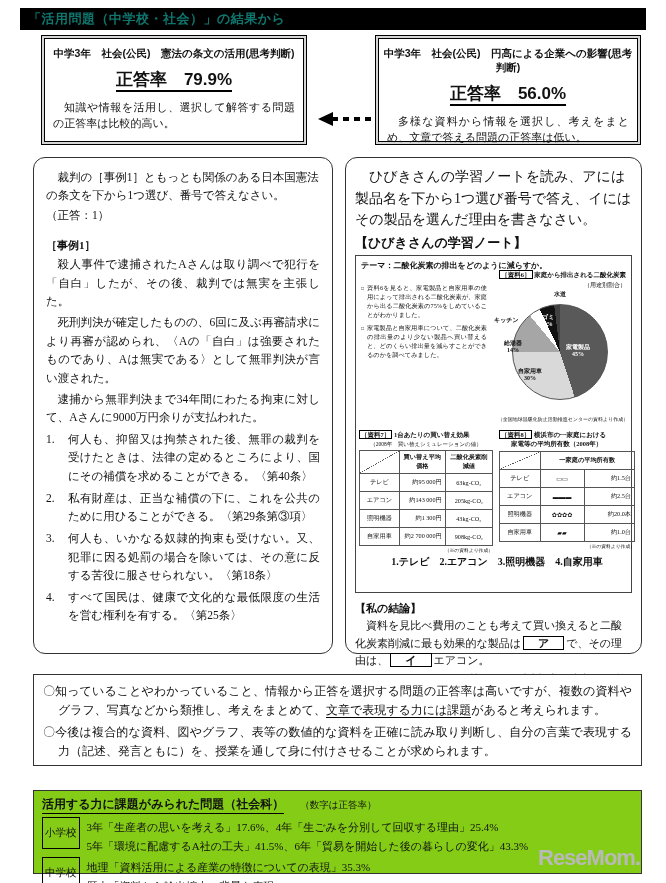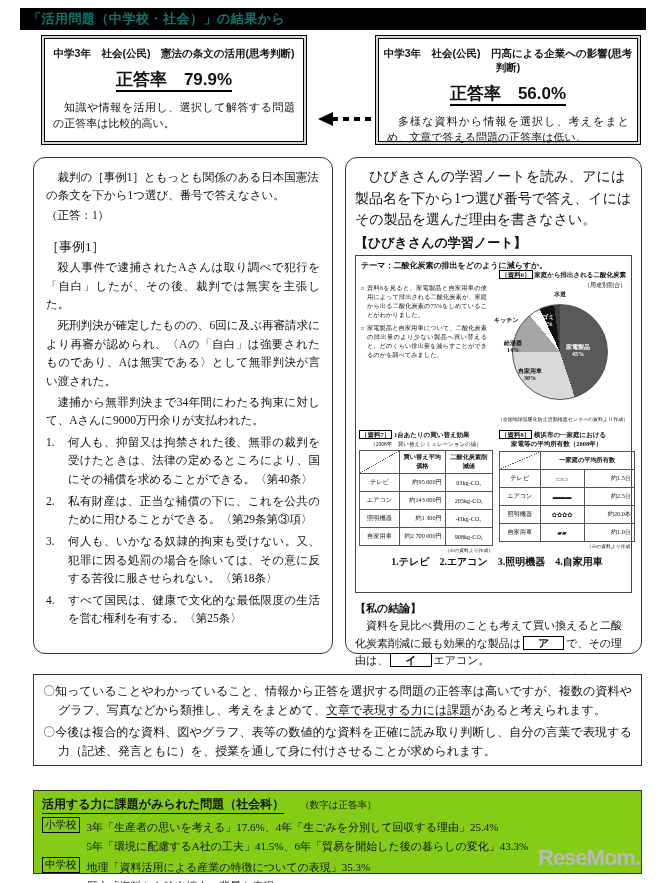--- a/index.html
+++ b/index.html
@@ -55,21 +55,21 @@
   
   .panel{
     position:absolute;border:1px solid #333;border-radius:12px;background:#fff;
     box-sizing:border-box;
   }
   .panel.left{left:33px;top:157px;width:300px;height:497px;padding:10px 12px;}
   .panel.right{left:345px;top:157px;width:297px;height:497px;padding:8px 9px;}
 
   .q{font-size:11.5px;line-height:1.6;text-indent:1em;}
   .ans{font-size:11.5px;line-height:1.6;margin-top:1px;}
-  .caseh{font-size:13px;font-weight:normal;margin-top:14px;}
+  .caseh{font-size:11px;font-weight:bold;margin-top:14px;}
   .para{font-size:11.5px;line-height:1.62;text-indent:1em;margin-top:2px;text-align:justify;}
   .jouh{font-size:11.5px;margin-top:11px;letter-spacing:2px;}
   .artlist{list-style:none;margin:2px 0 0 0;padding:0;}
   .artlist li{
     font-size:11.5px;line-height:1.62;margin-top:3px;
     padding-left:22px;position:relative;text-align:justify;
   }
   .artlist li .num{position:absolute;left:0;top:0;}
 
   
@@ -138,21 +138,21 @@
   .u{border-bottom:1px solid #000;}
 
   
   .botbox{position:absolute;left:33px;top:790px;width:609px;height:84px;
     border:1px solid #333;box-sizing:border-box;padding:5px 8px;background:#84cc16;}
   .both{font-size:12px;font-weight:bold;display:flex;align-items:baseline;gap:16px;
     font-family:"Liberation Sans","DejaVu Sans",sans-serif;}
   .both .t{border-bottom:1px solid #000;}
   .both .n{font-size:9.5px;font-weight:normal;}
   .brow{display:flex;align-items:flex-start;margin-top:3px;}
-  .tag{border:1px solid #000;font-size:10.5px;padding:0 2px;margin-right:7px;
+  .tag{border:1px solid #000;font-size:10.5px;padding:8px 2px;margin-right:7px;
     flex:0 0 auto;font-family:"Liberation Sans","DejaVu Sans",sans-serif;}
   .bline{font-size:11px;line-height:1.5;}
   .watermark{position:absolute;left:538px;top:845px;font-size:22px;font-weight:bold;
     color:#b9b9b9;font-family:"Liberation Sans","DejaVu Sans",sans-serif;letter-spacing:-1px;}
 </style>
 </head>
 <body>
 
 <div class="page">
 

